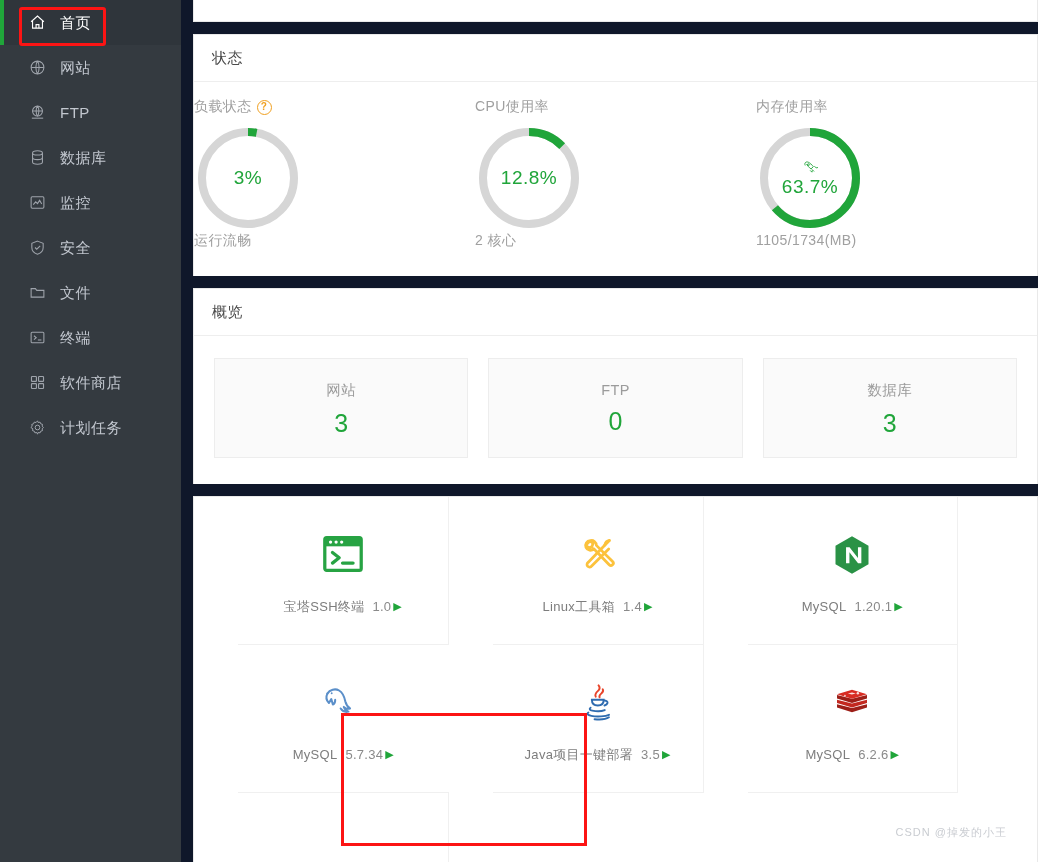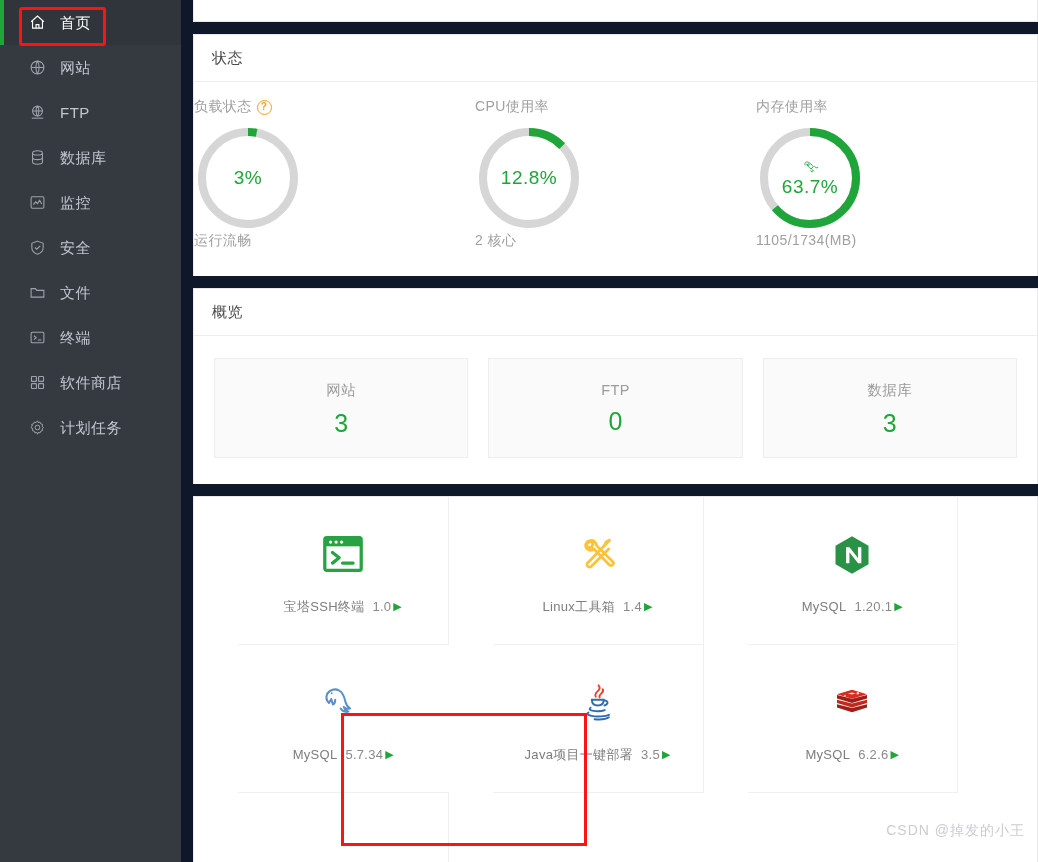--- a/index.html
+++ b/index.html
@@ -185,22 +185,22 @@
     position: absolute;
     left: 160px; top: 713px;
     width: 246px; height: 133px;
     border: 3px solid #fc1414;
     pointer-events: none;
     z-index: 35;
   }
 
   .watermark {
     position: absolute;
-    right: 13px; bottom: 22px;
-    font-size: 14px;
+    right: 31px; bottom: 22px;
+    font-size: 11px;
     color: #c9ccd1;
     letter-spacing: 1px;
     z-index: 30;
     user-select:none;
   }
 </style>
 </head>
 <body>
 
 <div id="app">

